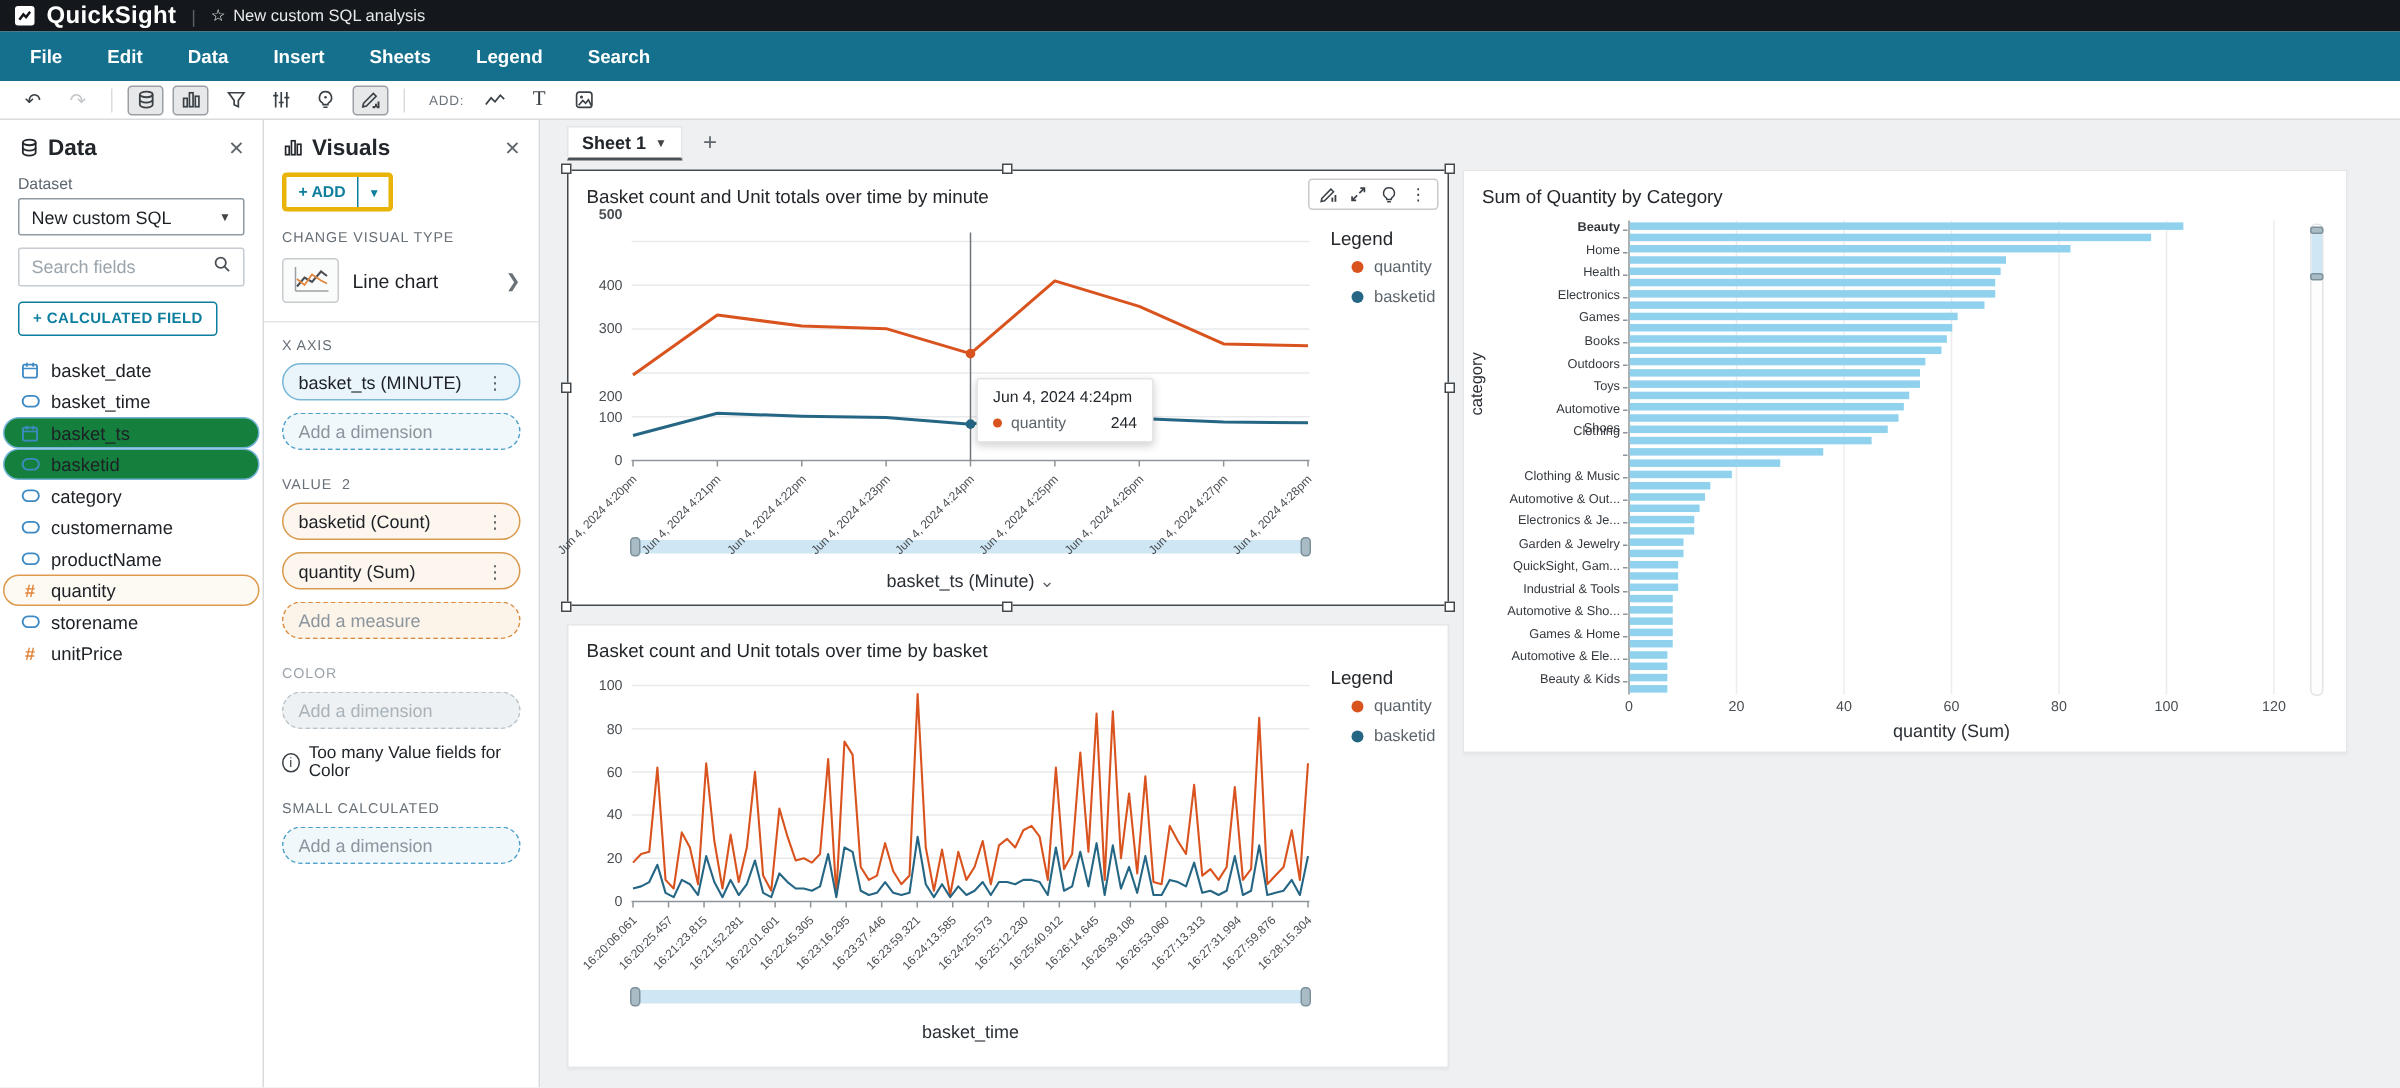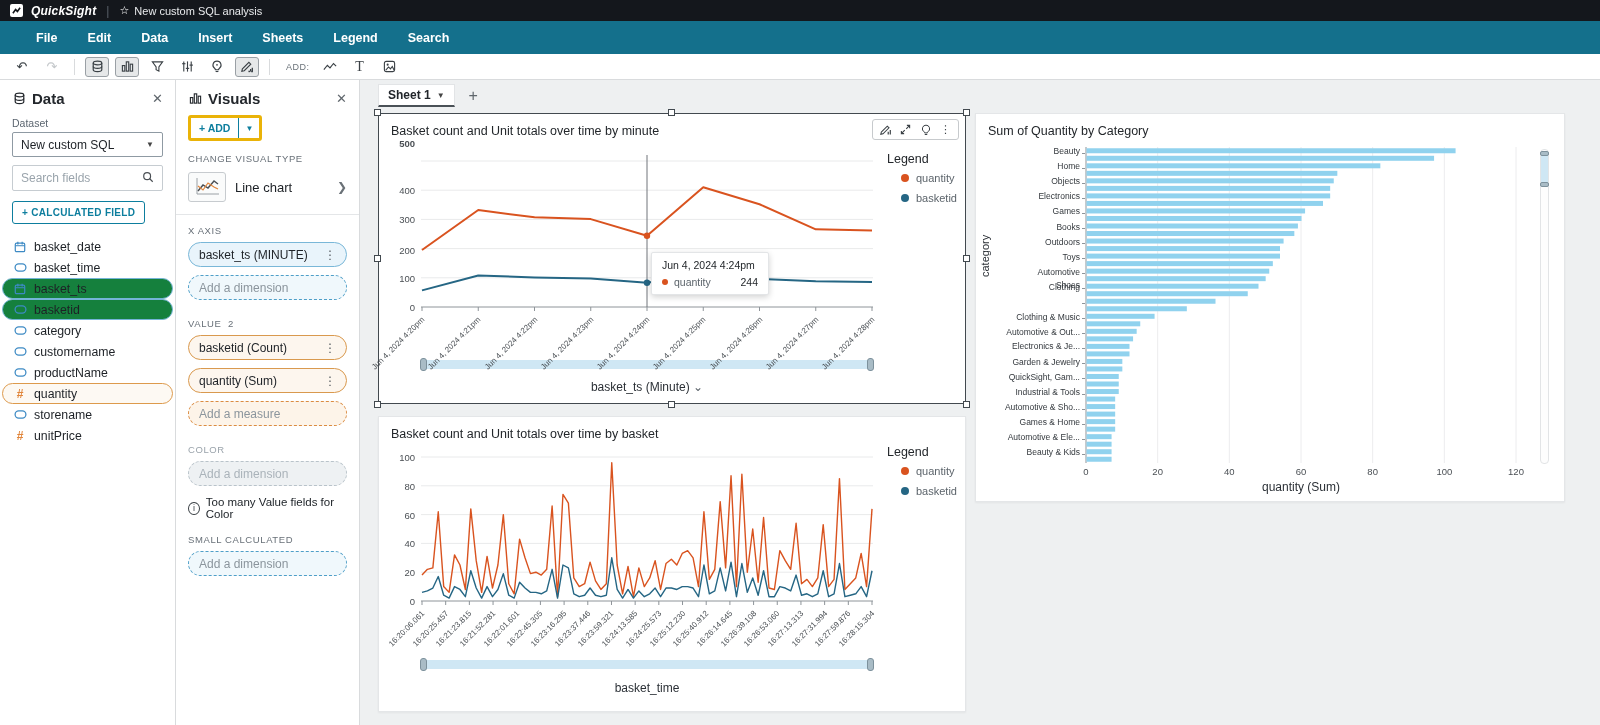--- a/index.html
+++ b/index.html
@@ -2,26 +2,26 @@
 <html><head>
 <meta charset="utf-8">
 <style>
   * { margin:0; padding:0; box-sizing:border-box; }
   html,body { width:1600px; height:725px; overflow:hidden; background:#eef0f1;
     font-family:"Liberation Sans", sans-serif; -webkit-font-smoothing:antialiased; }
 
   
   .topbar { height:21px; background:#14171c; color:#fff; display:flex; align-items:center; padding:0 10px; gap:8px; }
   .qs-logo { width:13px; height:13px; background:#fff; border-radius:2px; display:flex; align-items:center; justify-content:center; }
-  .topbar .app { font-size:12px; font-weight:bold; letter-spacing:.2px;font-style:italic; }
+  .topbar .app { font-size:16px; font-weight:bold; letter-spacing:.2px; }
   .topbar .sep { color:#5a6069; font-size:12px; margin:0 2px; }
   .topbar .doc { font-size:11px; color:#e8eaec; display:flex; align-items:center; gap:5px; }
   .star { font-size:11px; color:#fff; }
 
-  .menubar { height:33px; background:#14708c; color:#fff; display:flex; align-items:center; padding:0 36px; gap:30px; }
+  .menubar { height:33px; background:#14708c; color:#fff; display:flex; align-items:center; padding:0 20px; gap:30px; }
   .menubar .mitem { font-size:12.5px; font-weight:bold; cursor:pointer; }
 
   .toolbar { height:26px; background:#fff; border-bottom:1px solid #d9dbdd; display:flex; align-items:center; padding:0 10px; gap:6px; }
   .tbtn { width:24px; height:20px; display:flex; align-items:center; justify-content:center; border-radius:3px; color:#3a4045; font-size:13px; }
   .tbtn.sel { background:#e6e8e9; border:1px solid #9aa0a5; }
   .tbtn.dis { color:#c3c7ca; }
   .tb-sep { width:1px; height:16px; background:#d9dbdd; margin:0 4px; }
   .add-label { font-size:9px; color:#6b737a; letter-spacing:.5px; margin:0 2px 0 6px; }
 
   
@@ -466,21 +466,21 @@
     <div class="legend-item" style="left: 522px; top: 58px;">
           <span class="ldot" style="background: rgb(217, 83, 31);"></span>
           <span>quantity</span>
         </div>
         <div class="legend-item" style="left: 522px; top: 78px;">
           <span class="ldot" style="background: rgb(37, 102, 132);"></span>
           <span>basketid</span>
         </div>
         <div class="ytick" style="left: 8px; top: 188px;">0</div>
         <div class="ytick" style="left: 8px; top: 158.8px;">100</div>
-        <div class="ytick" style="left: 8px; top: 131px;">200</div>
+        <div class="ytick" style="left: 8px; top: 145px;">200</div>
         <div class="ytick" style="left: 8px; top: 100.4px;">300</div>
         <div class="ytick" style="left: 8px; top: 71.2px;">400</div>
         <div class="ytick" style="left: 8px; top: 24px; font-weight: bold;">500</div>
         <div class="xtick-rot" style="left: -63px; top: 201px;">Jun 4, 2024 4:20pm</div>
         <div class="xtick-rot" style="left: -6.75px; top: 201px;">Jun 4, 2024 4:21pm</div>
         <div class="xtick-rot" style="left: 49.5px; top: 201px;">Jun 4, 2024 4:22pm</div>
         <div class="xtick-rot" style="left: 105.75px; top: 201px;">Jun 4, 2024 4:23pm</div>
         <div class="xtick-rot" style="left: 162px; top: 201px;">Jun 4, 2024 4:24pm</div>
         <div class="xtick-rot" style="left: 218.25px; top: 201px;">Jun 4, 2024 4:25pm</div>
         <div class="xtick-rot" style="left: 274.5px; top: 201px;">Jun 4, 2024 4:26pm</div>
@@ -631,25 +631,25 @@
       </div>
       <div style="position:absolute; left:2px; top:150px; width:14px; font-size:11px; color:#2b3036; transform:rotate(-90deg); transform-origin:center; white-space:nowrap;">
         <span>category</span>
       </div>
       <div class="vscroll" style="left:564px; top:35px; height:315px;">
         <span class="vthumbbar" style="top:3px; height:32px;">
           <span class="cap" style="top:-2px;"></span>
           <span class="cap" style="bottom:-2px;"></span>
         </span>
       </div>
-    <div class="blabel" style="left: 0px; top: 32.2619px;">Beauty</div>
+    <div class="blabel" style="left: 0px; top: 32.2619px; font-weight: bold;">Beauty</div>
         <div style="position: absolute; left: 106px; top: 38.7619px; width: 3px; height: 1px; background: rgb(142, 148, 153);"></div>
         <div class="blabel" style="left: 0px; top: 47.3095px;">Home</div>
         <div style="position: absolute; left: 106px; top: 53.8095px; width: 3px; height: 1px; background: rgb(142, 148, 153);"></div>
-        <div class="blabel" style="left: 0px; top: 62.3571px;">Objects</div>
+        <div class="blabel" style="left: 0px; top: 62.3571px;">Health</div>
         <div style="position: absolute; left: 106px; top: 68.8571px; width: 3px; height: 1px; background: rgb(142, 148, 153);"></div>
         <div class="blabel" style="left: 0px; top: 77.4048px;">Electronics</div>
         <div style="position: absolute; left: 106px; top: 83.9048px; width: 3px; height: 1px; background: rgb(142, 148, 153);"></div>
         <div class="blabel" style="left: 0px; top: 92.4524px;">Games</div>
         <div style="position: absolute; left: 106px; top: 98.9524px; width: 3px; height: 1px; background: rgb(142, 148, 153);"></div>
         <div class="blabel" style="left: 0px; top: 107.5px;">Books</div>
         <div style="position: absolute; left: 106px; top: 114px; width: 3px; height: 1px; background: rgb(142, 148, 153);"></div>
         <div class="blabel" style="left: 0px; top: 122.548px;">Outdoors</div>
         <div style="position: absolute; left: 106px; top: 129.048px; width: 3px; height: 1px; background: rgb(142, 148, 153);"></div>
         <div class="blabel" style="left: 0px; top: 137.595px;">Toys</div>

